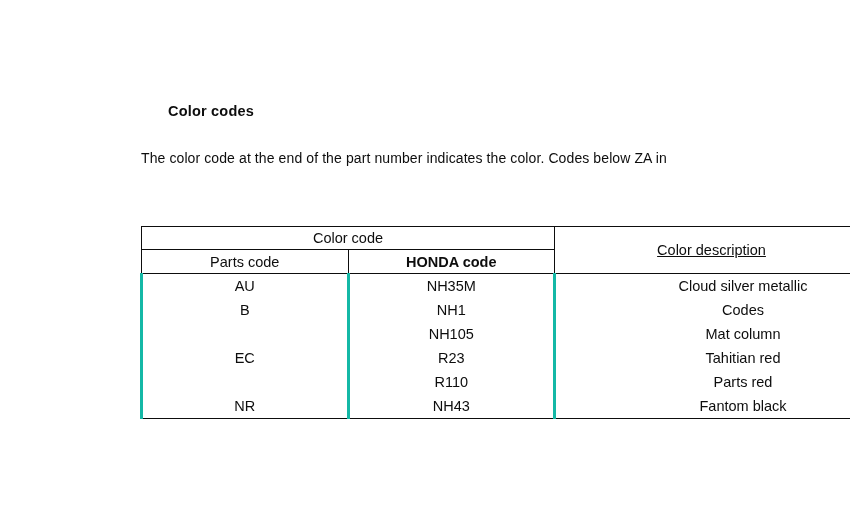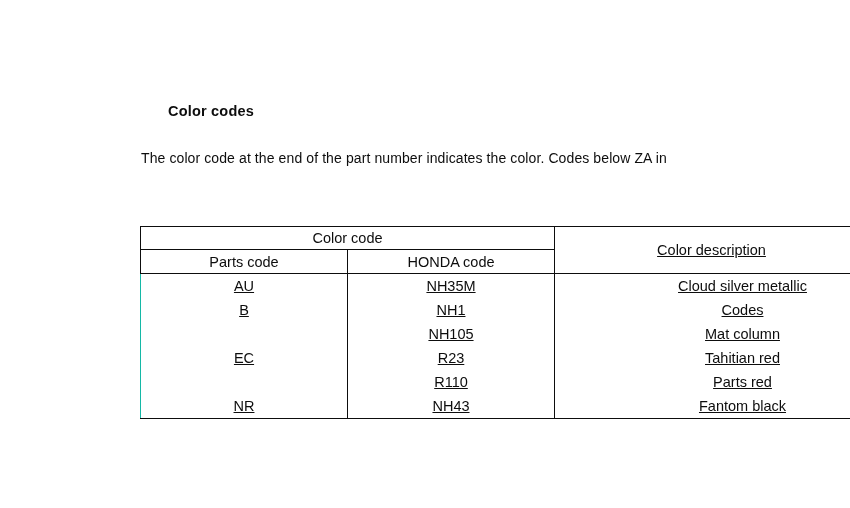--- a/index.html
+++ b/index.html
@@ -63,33 +63,32 @@
     height: 22px;
     font-size: 14.5px;
   }
   table.codes .hdr-sub {
     height: 23px;
   }
   table.codes .hdr-desc {
     font-size: 14.5px;
   }
   table.codes .col-parts { width: 140px; margin-left: 16px; }
-  table.codes .col-honda { width: 150px; }
+  table.codes .col-honda { width: 150px; font-weight: bold; }
   table.codes .col-desc  { width: 313px; text-decoration: underline; }
   table.codes td.desc {
     text-align: center;
     padding-left: 62px;
   }
   table.codes tr.data td {
     height: 24px;
-    border-left: 1px solid #14b8a6;
+    border-left: 3px solid #14b8a6;
     border-right: 1px solid #0d0d0d;
     border-top: none;
     border-bottom: none;
-    text-decoration: underline;
   }
   table.codes tr.data.last td {
     border-bottom: 1px solid #0d0d0d;
   }
   table.codes tr.first-data td {
     border-top: 1px solid #0d0d0d;
   }
 </style>
 </head>
 <body>

